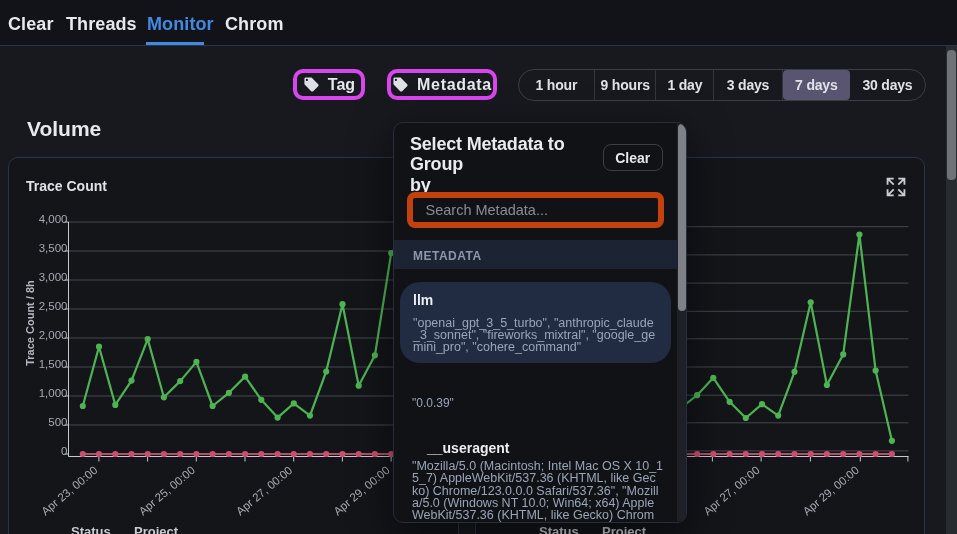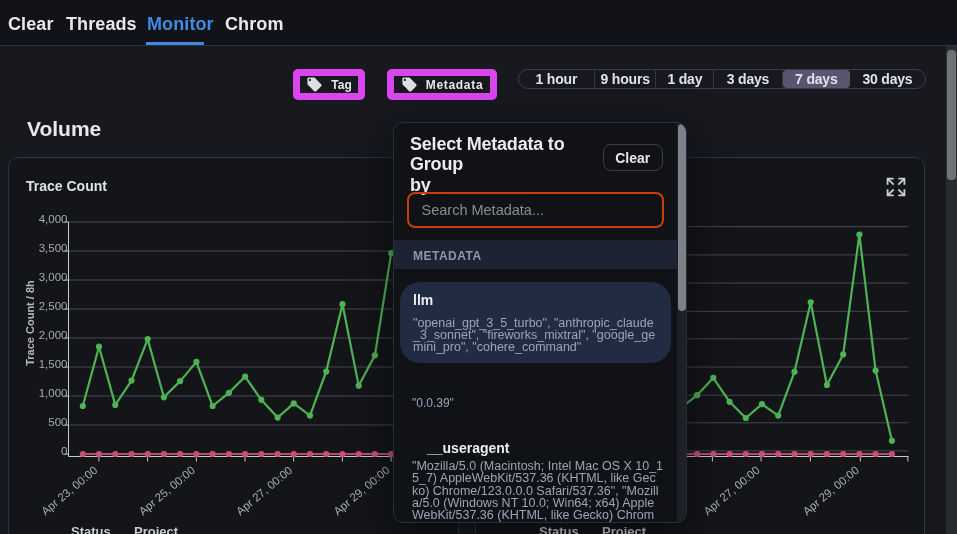--- a/index.html
+++ b/index.html
@@ -1,44 +1,44 @@
 <!DOCTYPE html>
 <html><head><meta charset="utf-8"><style>
 * { margin:0; padding:0; box-sizing:border-box; }
 html,body { width:957px; height:534px; overflow:hidden; background:#17191f;
   font-family:"Liberation Sans", sans-serif; }
 .nav { position:absolute; left:0; top:0; width:957px; height:46px; background:#111318;
   border-bottom:1px solid #2a3646; }
 .tab { position:absolute; top:14px; font-size:18px; font-weight:700; letter-spacing:-.5px; color:#e7e9ec; letter-spacing:.1px; }
 .tab.blue { color:#4189e2; }
 .underline { position:absolute; left:146px; top:42px; width:58px; height:3px; background:#4189e2; }
-.btn { position:absolute; height:31px; border:7px solid #d946ef; border-radius:5px;
+.btn { position:absolute; height:31px; border:4px solid #d946ef; border-radius:10px;
   display:flex; align-items:center; justify-content:center; gap:8px;
-  color:#e6e8eb; font-size:12px; font-weight:700; }
-.tg { position:absolute; left:518px; top:69px; width:408px; height:20px;
+  color:#e6e8eb; font-size:16px; font-weight:700; }
+.tg { position:absolute; left:518px; top:69px; width:408px; height:32px;
   border:1px solid #3a3e45; border-radius:16px; display:flex; overflow:hidden; }
 .tg > div { display:flex; align-items:center; justify-content:center; color:#dfe2e6;
   font-size:14px; font-weight:700; letter-spacing:-.2px; border-right:1px solid #33363c; }
 .tg > div:last-child { border-right:none; }
 .vol { position:absolute; left:27px; top:117px; font-size:21px; font-weight:700; color:#e7e9ec; }
 .card { position:absolute; top:157px; width:450.5px; height:420px; background:#131519;
   border:1px solid #2a3349; border-radius:10px; }
 .ctitle { position:absolute; left:17px; top:19.5px; font-size:14px; font-weight:700; color:#dfe2e6; }
 .cicon { position:absolute; right:17px; top:18px; }
 .legend { position:absolute; top:365.5px; font-size:13px; font-weight:700; color:#c9ccd1; }
 .panel { position:absolute; left:392.5px; top:121.5px; width:294px; height:401px;
   background:#101216; border:1px solid #272e3e; border-radius:10px;
   box-shadow:0 10px 40px rgba(0,0,0,.55); overflow:hidden; z-index:10; }
 .ptitle { position:absolute; left:16.5px; top:11px; width:200px; font-size:18px; font-weight:700;
   color:#e9ebee; line-height:20.5px; letter-spacing:-.2px; }
 .clear { position:absolute; left:209px; top:21.5px; width:60.5px; height:27px;
   border:1px solid #3a3f46; border-radius:8px; display:flex; align-items:center;
   justify-content:center; color:#e6e8eb; font-size:14px; font-weight:700; }
 .search { position:absolute; left:13px; top:69.5px; width:257.5px; height:36px;
-  border:2px solid #c2410c; border-radius:8px; display:flex; align-items:center;
+  border:6px solid #c2410c; border-radius:8px; display:flex; align-items:center;
   padding-left:13px; color:#878d95; font-size:14.5px; }
 .mdband { position:absolute; left:0; top:117.5px; width:283px; height:29px; background:#1c2332; }
 .mdband span { position:absolute; left:19.5px; top:9px; font-size:12px; font-weight:700;
   letter-spacing:.5px; color:#8c97ab; }
 .llm { position:absolute; left:6px; top:159px; width:271px; height:81px;
   background:#212b42; border-radius:20px; }
 .iname { font-size:14px; font-weight:700; color:#eceef1; }
 .ival { font-size:12.5px; color:#9aa5b8; line-height:12.3px; }
 .vscroll { position:absolute; left:283px; top:0; width:10px; height:401px; background:#1e2025; }
 .vthumb { position:absolute; left:1px; top:1px; width:8px; height:187px; background:#7e8187; border-radius:4px; }

